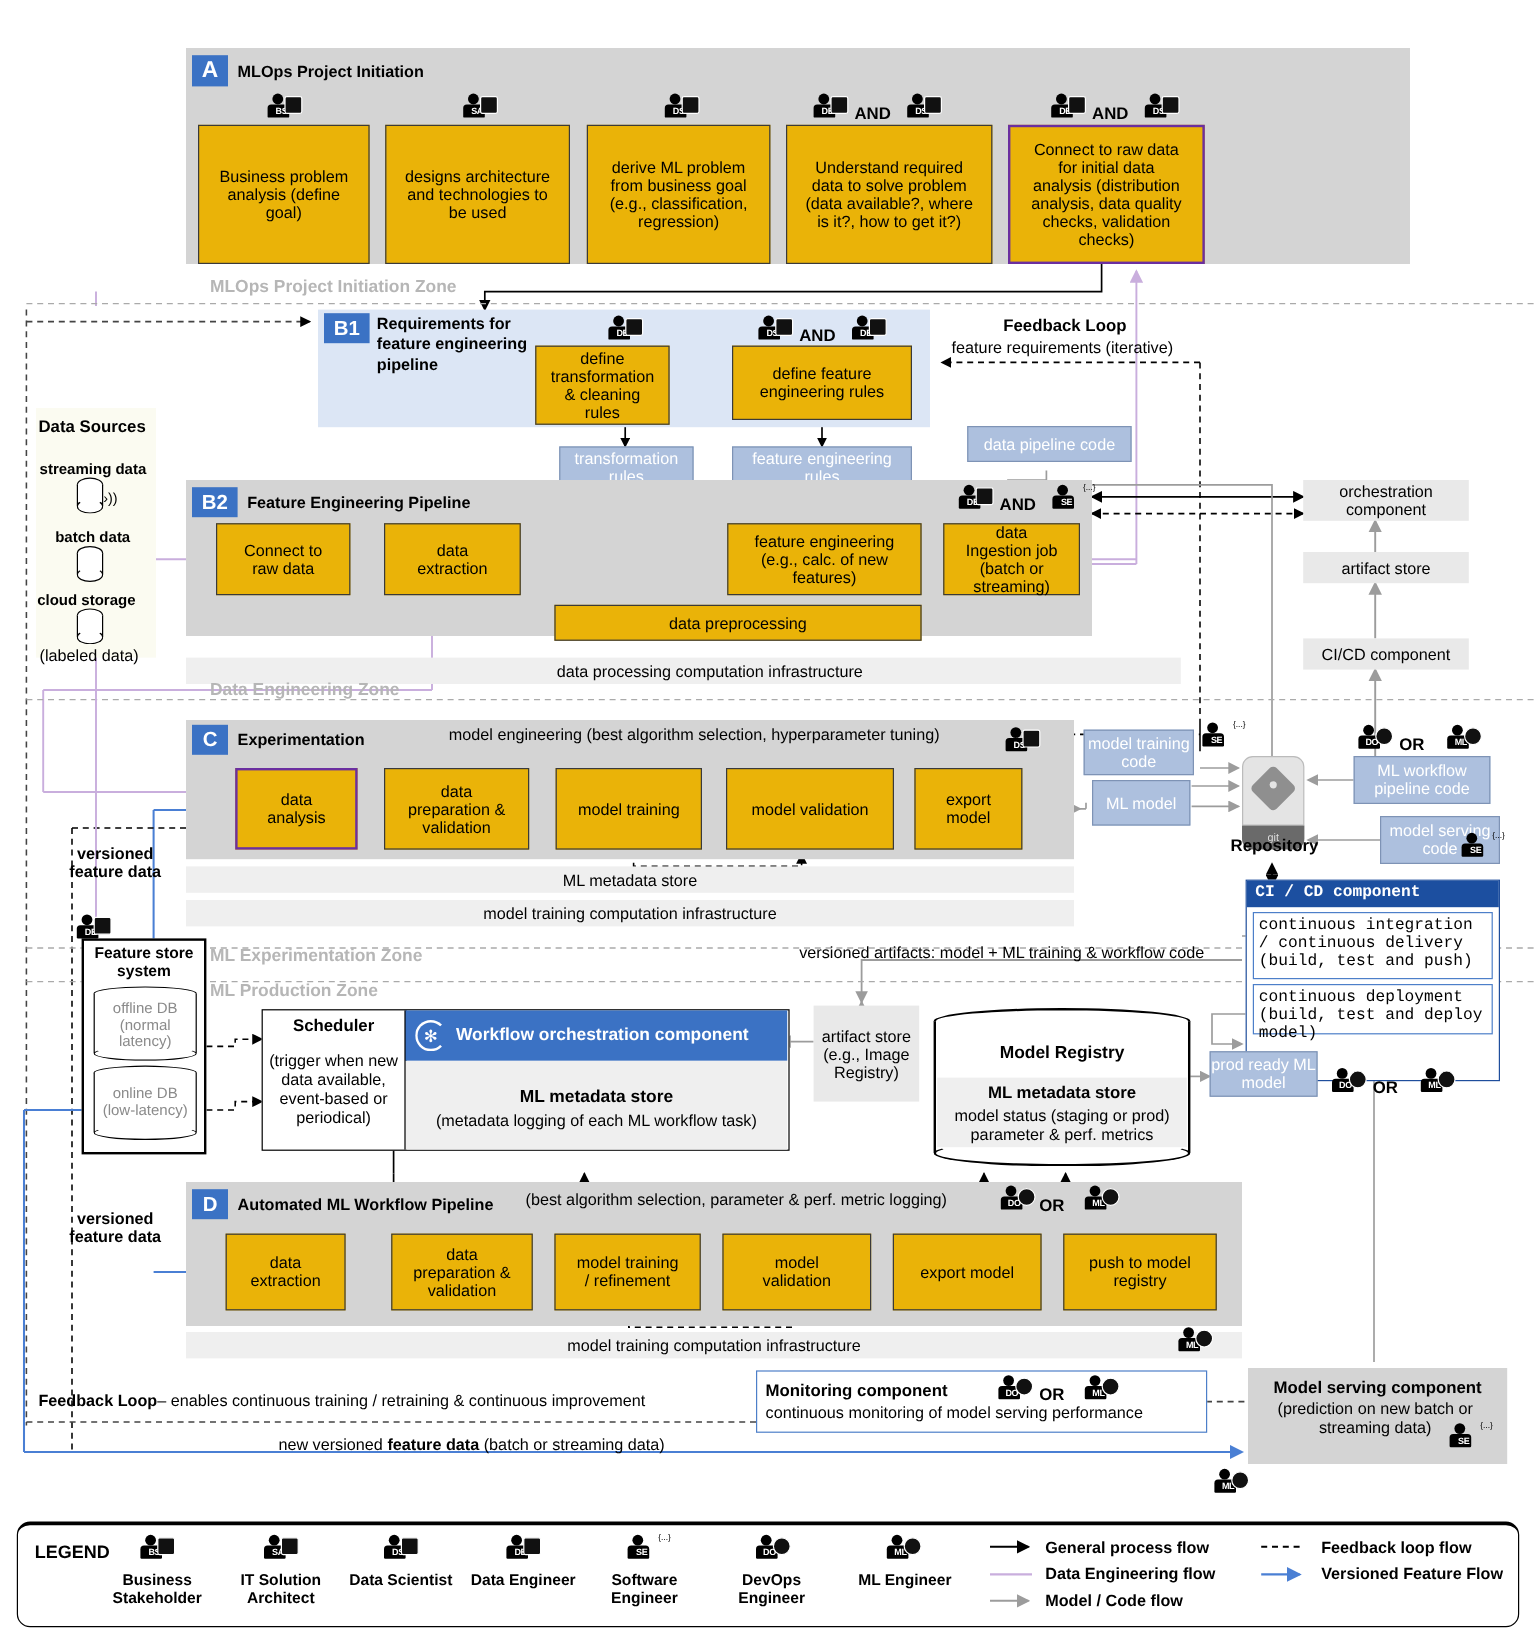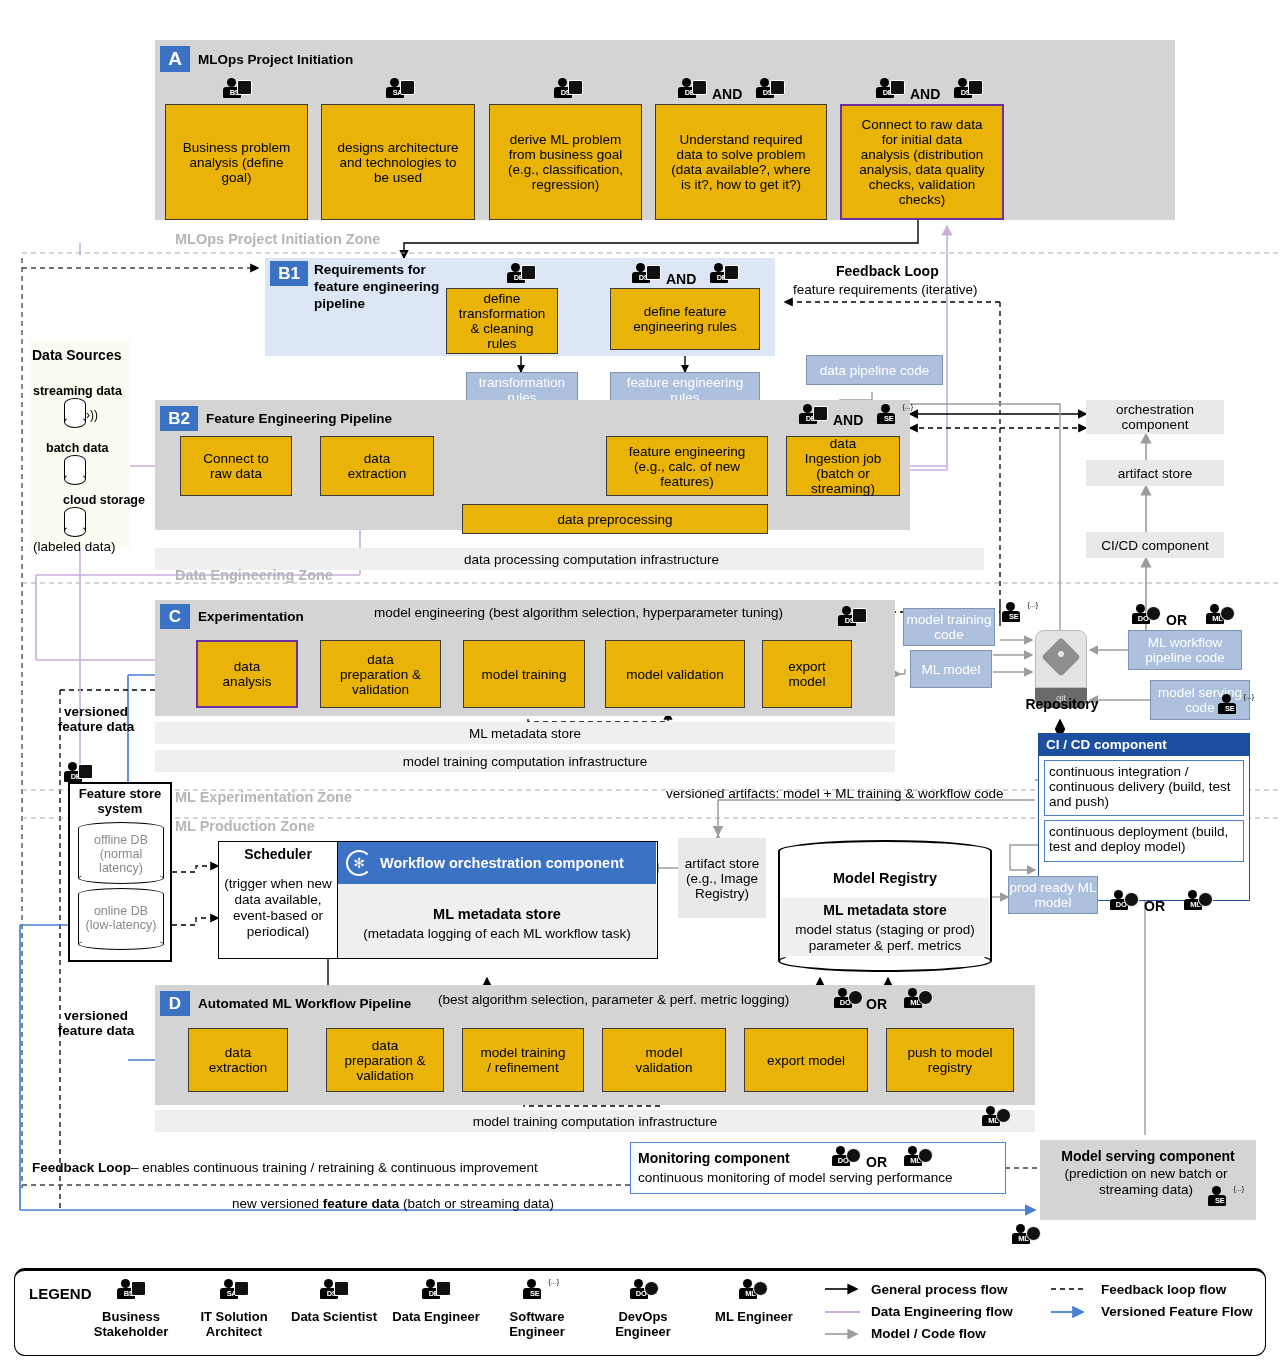--- a/index.html
+++ b/index.html
@@ -278,21 +278,21 @@
       <div class="bdy"></div>
       <div class="bt"></div>
     </div>
   <div class="abs" style="left:86px;top:408px;font-size:12px;">›))</div>
   <div class="abs bold" style="left:46px;top:441px;font-size:12.5px;">batch data</div>
   <div class="abs cyl" style="left:64px;top:455px;width:22px;height:30px;">
     <div class="tp"></div>
       <div class="bdy"></div>
       <div class="bt"></div>
     </div>
-  <div class="abs bold" style="left:31px;top:493px;font-size:12.5px;padding-left:32px;">cloud storage</div>
+  <div class="abs bold" style="left:31px;top:493px;font-size:12.5px;">cloud storage</div>
   <div class="abs cyl" style="left:64px;top:507px;width:22px;height:30px;">
     <div class="tp"></div>
       <div class="bdy"></div>
       <div class="bt"></div>
     </div>
   <div class="abs lbl" style="left:33px;top:539px;">(labeled data)</div>
 
   <div class="abs zone-band" style="left:155px;top:600px;width:740px;height:116px;"></div>
   <div class="abs tagbox ctr small" style="left:160px;top:604px;width:30px;height:25px;">C</div>
   <div class="abs sect-title lft" style="left:198px;top:605px;width:170px;height:22px;">Experimentation</div>
@@ -327,21 +327,21 @@
          border-radius:9px 9px 0 0;border:1px solid #bbb;"></div>
     <div class="abs" style="left:0;top:58px;width:52px;height:20px;background:#6a6a6a;
          border-radius:0 0 9px 9px;color:#ddd;font-size:9px;text-align:center;line-height:20px;">
       <span>git</span></div>
     <div class="abs" style="left:12px;top:13px;width:28px;height:28px;background:#8f8f8f;
          transform:rotate(45deg);border-radius:4px;"></div>
     <div class="abs" style="left:23px;top:21px;width:6px;height:6px;border-radius:50%;background:#e4e4e4;"></div>
   </div>
   <div class="abs bold ctr" style="left:1012px;top:696px;width:100px;font-size:14px;">Repository</div>
 
-  <div class="abs" style="left:1038px;top:733px;width:212px;height:168px;background:#fff;border:1.5px solid #1f4e9c;">
+  <div class="abs" style="left:1038px;top:733px;width:212px;height:168px;background:#fff;border:1.5px solid #1f4e9c;font-family:Liberation Mono, monospace;">
     <div class="abs" style="left:0;top:0;width:210px;height:22px;background:#1c4fa0;color:#fff;font-weight:bold;
          font-size:13.5px;line-height:22px;padding-left:7px;">
       <span>CI / CD component</span></div>
     <div class="abs lbl" style="left:5px;top:26px;width:200px;height:56px;border:1px solid #4d7fc9;padding:3px 4px;">continuous integration / continuous delivery (build, test and push)</div>
     <div class="abs lbl" style="left:5px;top:86px;width:200px;height:42px;border:1px solid #4d7fc9;padding:3px 4px;">continuous deployment (build, test and deploy model)</div>
   </div>
 
   <div class="abs lbl" style="left:666px;top:786px;width:380px;">
     <span>versioned artifacts: model + ML training &amp; workflow code</span>
   </div>

